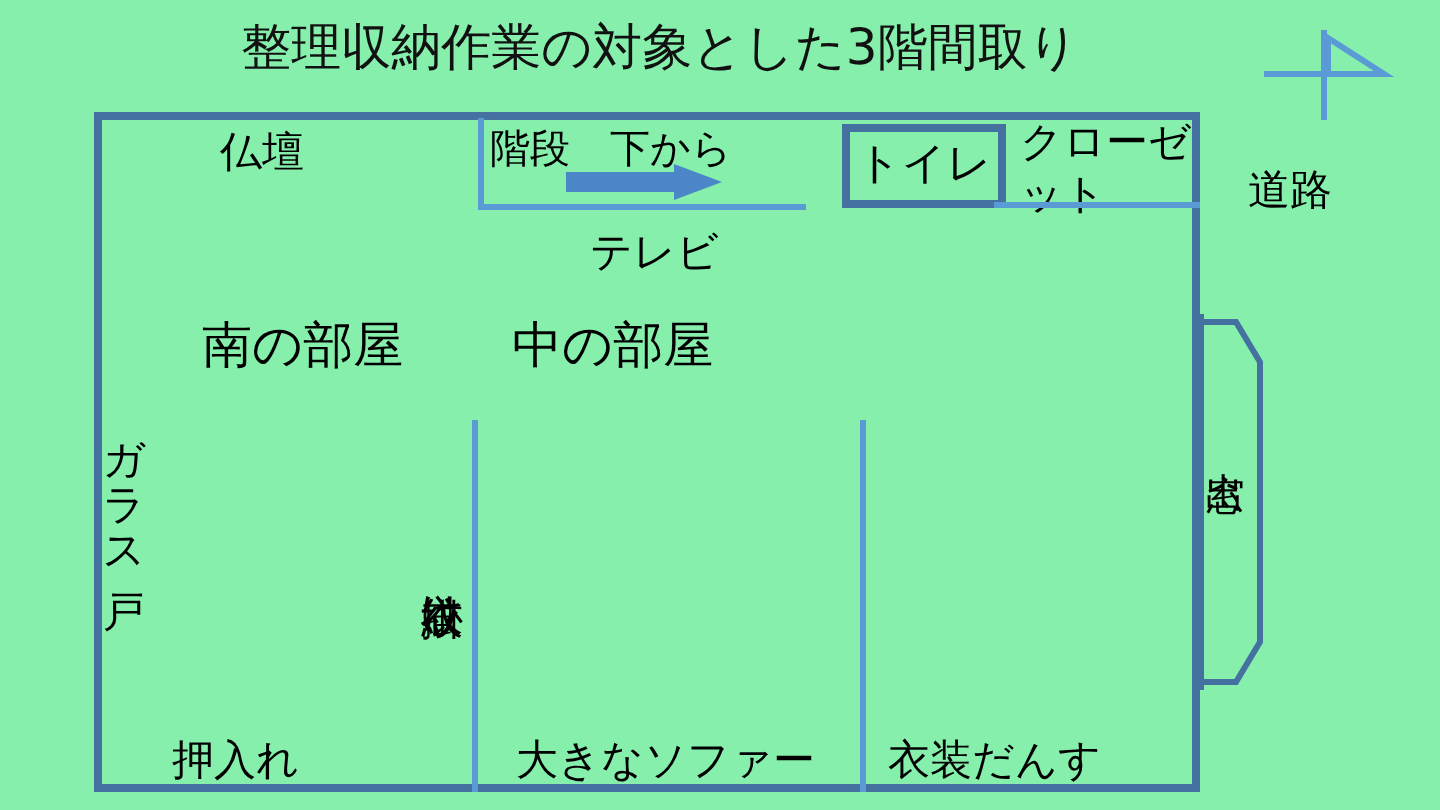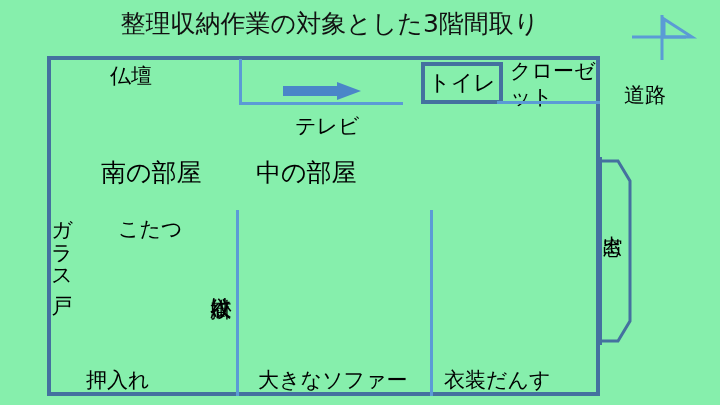--- a/index.html
+++ b/index.html
@@ -177,20 +177,21 @@
 
   <div class="abs" id="bay-window">
     <svg width="40" height="192" viewBox="0 0 40 192">
       <path d="M 4 2 L 4 190" stroke="#44719f" stroke-width="4" fill="none"></path>
       <path d="M 4 6 L 22 6 L 34 26 L 34 166 L 22 186 L 4 186" stroke="#44719f" stroke-width="3" fill="none"></path>
     </svg>
   </div>
   <div class="abs vtext" id="bay-label">出窓</div>
 
   <div class="abs" id="stair-cell"></div>
+  <div class="abs" id="stair-label">階段　下から</div>
   <div class="abs" id="stair-arrow">
     <svg width="78" height="18" viewBox="0 0 78 18">
       <path d="M 0 4 L 54 4 L 54 0 L 78 9 L 54 18 L 54 14 L 0 14 Z" fill="#4a86c8"></path>
     </svg>
   </div>
 
   <div class="abs" id="butsudan-label">仏壇</div>
 
   <div class="abs" id="toilet-box">
     <span>トイレ</span>
@@ -203,19 +204,18 @@
 
   <div class="abs room-name" id="room-south">南の部屋</div>
   <div class="abs room-name" id="room-mid">中の部屋</div>
 
   <div class="abs wall-v" id="part-south-mid"></div>
   <div class="abs wall-v" id="part-mid-north"></div>
 
   <div class="abs vtext" id="glass-door">ガラス戸</div>
   <div class="abs vtext" id="hanger">衣紋掛け</div>
 
-  <div class="abs" id="kotatsu-label">こたつ</div>
 
   <div class="abs bottom-label" id="closet-bottom">押入れ</div>
   <div class="abs bottom-label" id="sofa-label">大きなソファー</div>
   <div class="abs bottom-label" id="dresser-label">衣装だんす</div>
 
 </div>
 
 </body></html>

